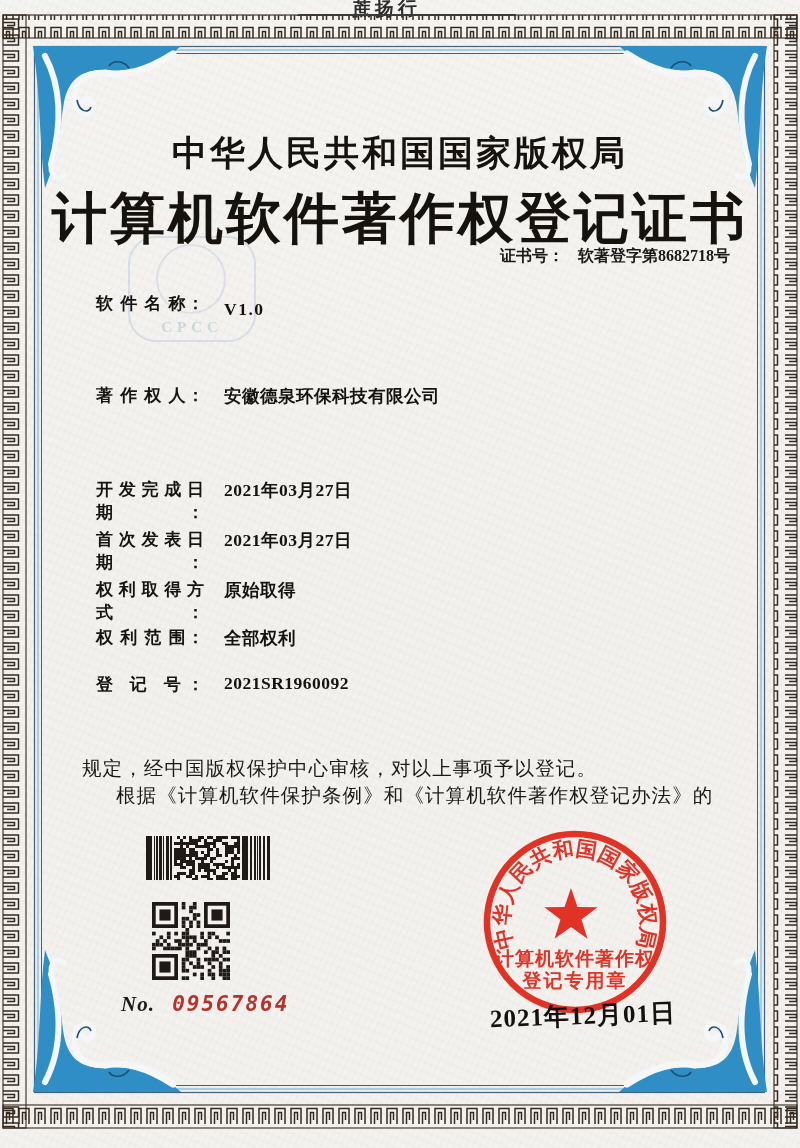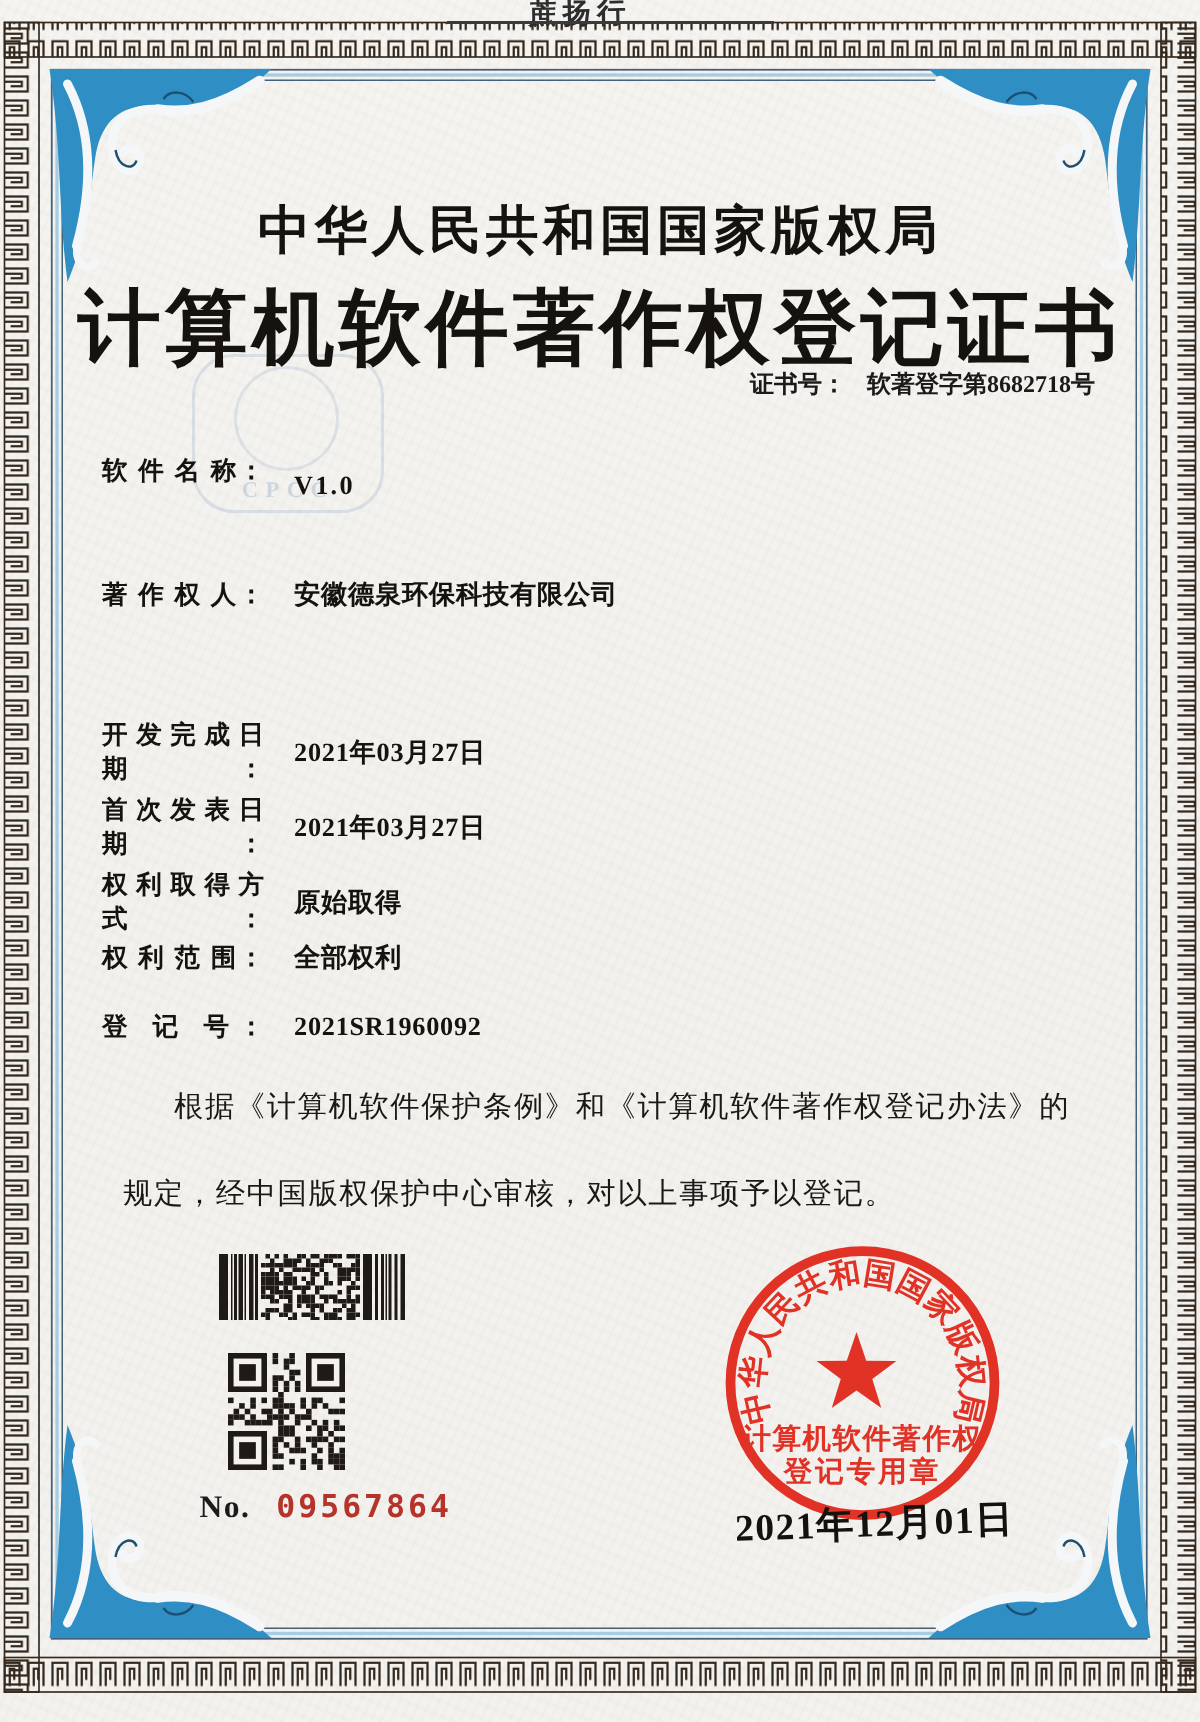--- a/index.html
+++ b/index.html
@@ -24,35 +24,35 @@
   .ghost-text{position:absolute;left:0;right:0;bottom:4px;text-align:center;font-size:15px;
     font-weight:700;letter-spacing:5px;color:rgba(110,145,185,.28);}
   
   .authority{position:absolute;top:130px;left:0;width:100%;margin:0;text-align:center;
     font-size:35px;font-weight:700;letter-spacing:3px;color:#16130f;z-index:2;}
   .doc-title{position:absolute;top:182px;left:0;width:100%;margin:0;text-align:center;
     font-size:55px;font-weight:700;letter-spacing:3px;color:#16130f;z-index:2;}
   .cert-no{position:absolute;top:246px;left:500px;font-size:16px;font-weight:700;z-index:2;white-space:nowrap;}
   .cert-no-label{margin-right:14px;}
   
-  .frow{position:absolute;left:68px;display:flex;align-items:center;z-index:2;}
+  .frow{position:absolute;left:96px;display:flex;align-items:flex-start;z-index:2;}
   .flabel{display:inline-block;width:108px;font-size:17px;font-weight:700;
     text-align:justify;text-align-last:justify;color:#16130f;}
   .fvalue{display:inline-block;margin-left:20px;font-size:17.5px;font-weight:700;
     letter-spacing:.5px;color:#16130f;white-space:nowrap;}
-  .fvalue2{display:block;margin-top:21px;letter-spacing:1.5px;}
+  .fvalue2{display:block;margin-top:7px;letter-spacing:1.5px;}
   
   .statement{position:absolute;left:82px;top:724px;z-index:2;font-size:19.5px;color:#1b1916;}
   .st-line{white-space:nowrap;letter-spacing:1.1px;}
   .st1{margin-left:34px;}
   .st2{margin-top:31px;}
   
   .bc{position:absolute;left:146px;top:836px;z-index:2;}
   .qr{position:absolute;left:150px;top:902px;z-index:2;}
-  .serial{position:absolute;left:133px;top:992px;z-index:2;font-size:21px;white-space:nowrap;}
+  .serial{position:absolute;left:121px;top:992px;z-index:2;font-size:21px;white-space:nowrap;font-style:italic;}
   .serial-prefix{color:#1d1b19;font-weight:700;letter-spacing:1px;}
   .serial-num{margin-left:12px;font-family:"DejaVu Sans Mono","Liberation Mono",monospace;
     font-size:21px;color:#b5332a;letter-spacing:2px;font-weight:700;}
   
   .seal{position:absolute;left:483px;top:830px;width:184px;height:184px;z-index:3;opacity:.93;}
   .seal text{font-family:"Liberation Serif","DejaVu Serif",serif;}
   .ring-text{font-size:21px;font-weight:700;fill:#e02417;letter-spacing:.5px;}
   .seal-l1{font-size:19px;font-weight:700;fill:#e02417;letter-spacing:1px;}
   .seal-l2{font-size:19px;font-weight:700;fill:#e02417;letter-spacing:2px;}
   .seal-date{position:absolute;left:490px;top:999px;z-index:4;font-size:25px;font-weight:700;
@@ -137,22 +137,22 @@
   <div class="frow" style="top:626px">
     <span class="flabel">权 利 范 围：</span>
     <span class="fvalue">全部权利</span>
   </div>
   <div class="frow" style="top:673px">
     <span class="flabel">登 记 号：</span>
     <span class="fvalue">2021SR1960092</span>
   </div>
 
   <div class="statement">
+    <div class="st-line st2">规定，经中国版权保护中心审核，对以上事项予以登记。</div>
     <div class="st-line st1">根据《计算机软件保护条例》和《计算机软件著作权登记办法》的</div>
-    <div class="st-line st2">规定，经中国版权保护中心审核，对以上事项予以登记。</div>
   </div>
 
   <svg id="bc" class="bc" width="126" height="44" viewBox="0 0 126 44">
       <rect x="0" y="0" width="6" height="44" fill="#201a16"></rect>
       <rect x="8" y="0" width="1" height="44" fill="#201a16"></rect>
       <rect x="10" y="0" width="2" height="44" fill="#201a16"></rect>
       <rect x="13" y="0" width="3" height="44" fill="#201a16"></rect>
       <rect x="17" y="0" width="1" height="44" fill="#201a16"></rect>
       <rect x="20" y="0" width="3" height="44" fill="#201a16"></rect>
       <rect x="24" y="0" width="2" height="44" fill="#201a16"></rect>

